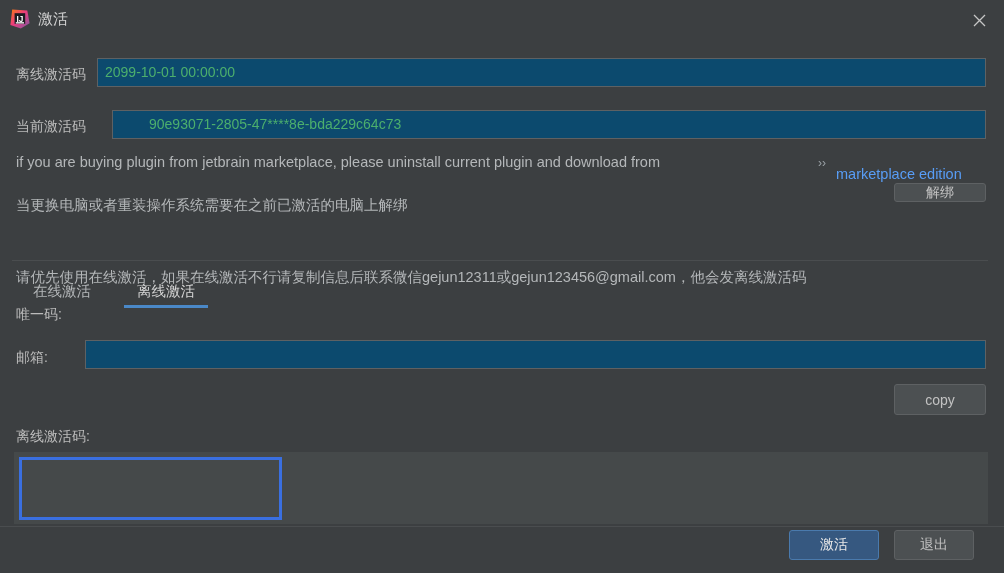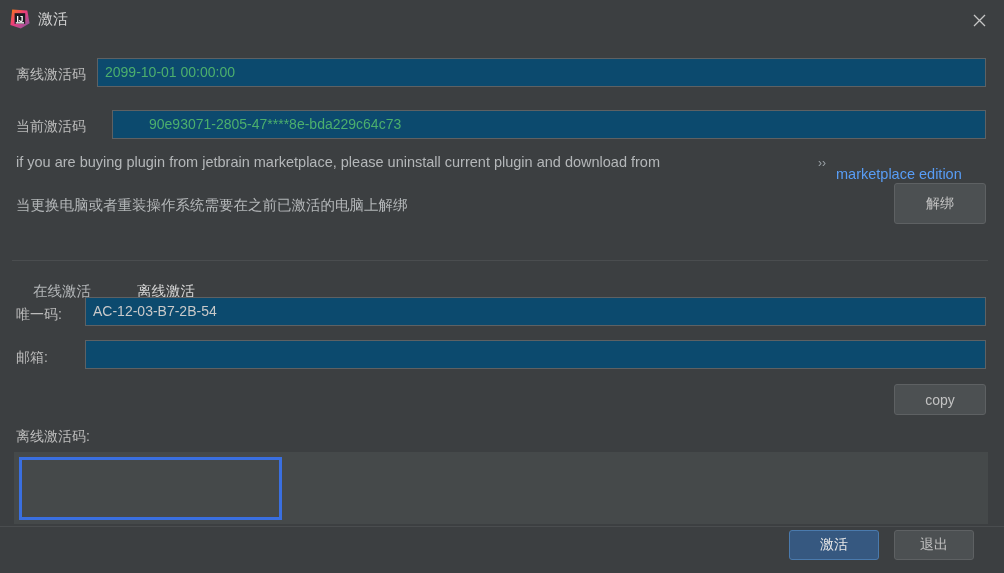--- a/index.html
+++ b/index.html
@@ -210,31 +210,31 @@
   <div class="field green" style="left:97px; top:58px; width:889px; height:29px;">2099-10-01 00:00:00</div>
 
   <span class="lbl" style="left:16px; top:117px;">当前激活码</span>
   <div class="field green" style="left:112px; top:110px; width:874px; height:29px;padding-left:36px;">90e93071-2805-47****8e-bda229c64c73</div>
 
   <span class="para" style="left:16px; top:152px;text-align:center;">if you are buying plugin from jetbrain marketplace, please uninstall current plugin and download from</span>
   <span class="chev" style="left:818px; top:153px;">››</span>
   <span class="link" style="left:836px; top:152px;margin-top:12px;">marketplace edition</span>
 
   <span class="para" style="left:16px; top:195px;">当更换电脑或者重装操作系统需要在之前已激活的电脑上解绑</span>
-  <div class="btn" style="left:894px; top:183px; width:92px; height:41px;">解绑</div>
+  <div class="btn" style="left:894px; top:183px; width:92px; height:19px;">解绑</div>
 
   <div class="tabstrip">
     <div class="tab" style="left:8px; width:84px;">在线激活</div>
     <div class="tab active" style="left:112px; width:84px;">离线激活</div>
   </div>
   <div class="tab-sep"></div>
 
+  <span class="para" style="left:16px; top:267px;">请优先使用在线激活，如果在线激活不行请复制信息后联系微信gejun12311或gejun123456@gmail.com，他会发离线激活码</span>
 
   <span class="lbl" style="left:16px; top:305px;">唯一码:</span>
-  <div class="field" style="left:85px; top:297px; width:901px; height:29px;">AC-12-03-B7-2B-54</div>
 
   <span class="lbl" style="left:16px; top:348px;">邮箱:</span>
   <div class="field" style="left:85px; top:340px; width:901px; height:29px;"></div>
 
   <div class="btn" style="left:894px; top:384px; width:92px; height:31px;">copy</div>
 
   <span class="lbl" style="left:16px; top:427px;">离线激活码:</span>
 
   <div class="scrollpanel"></div>
   <div class="focus-box"></div>

